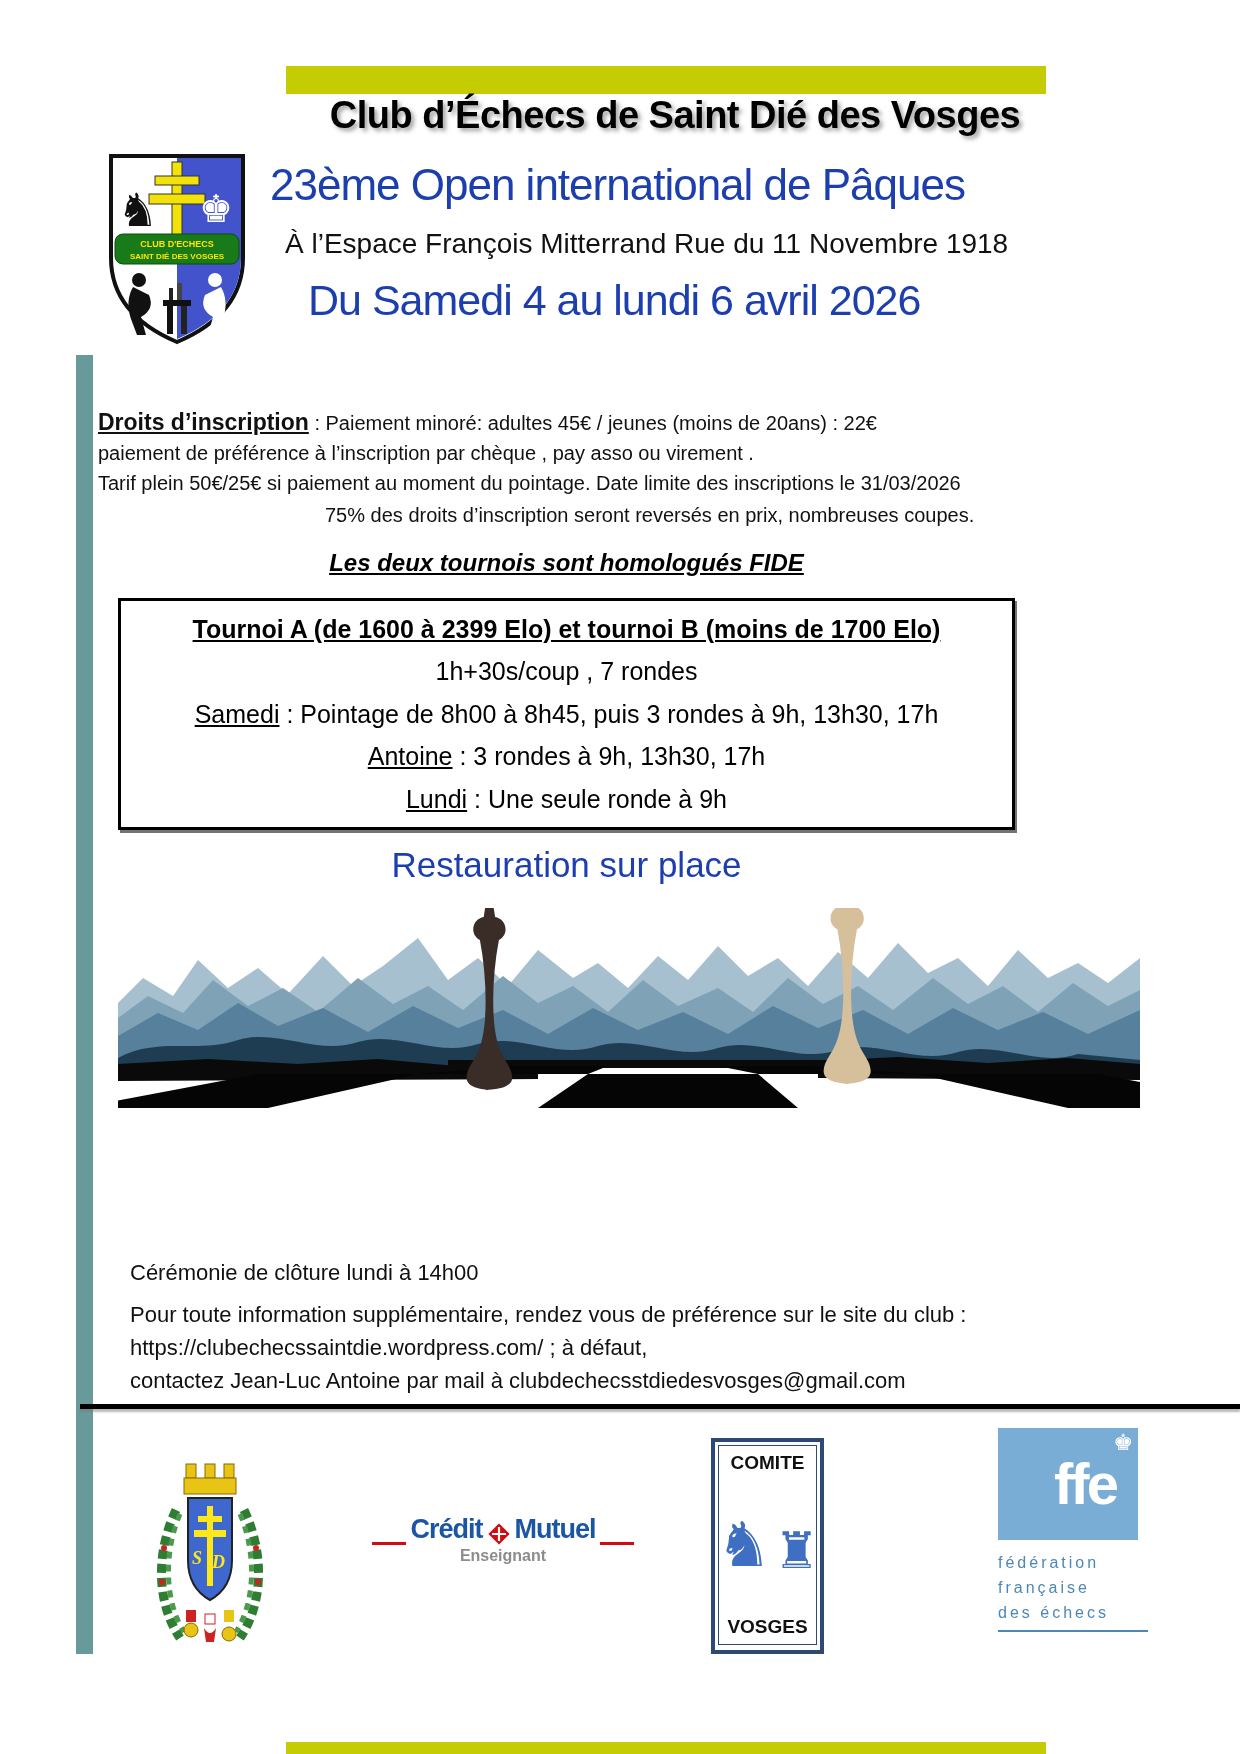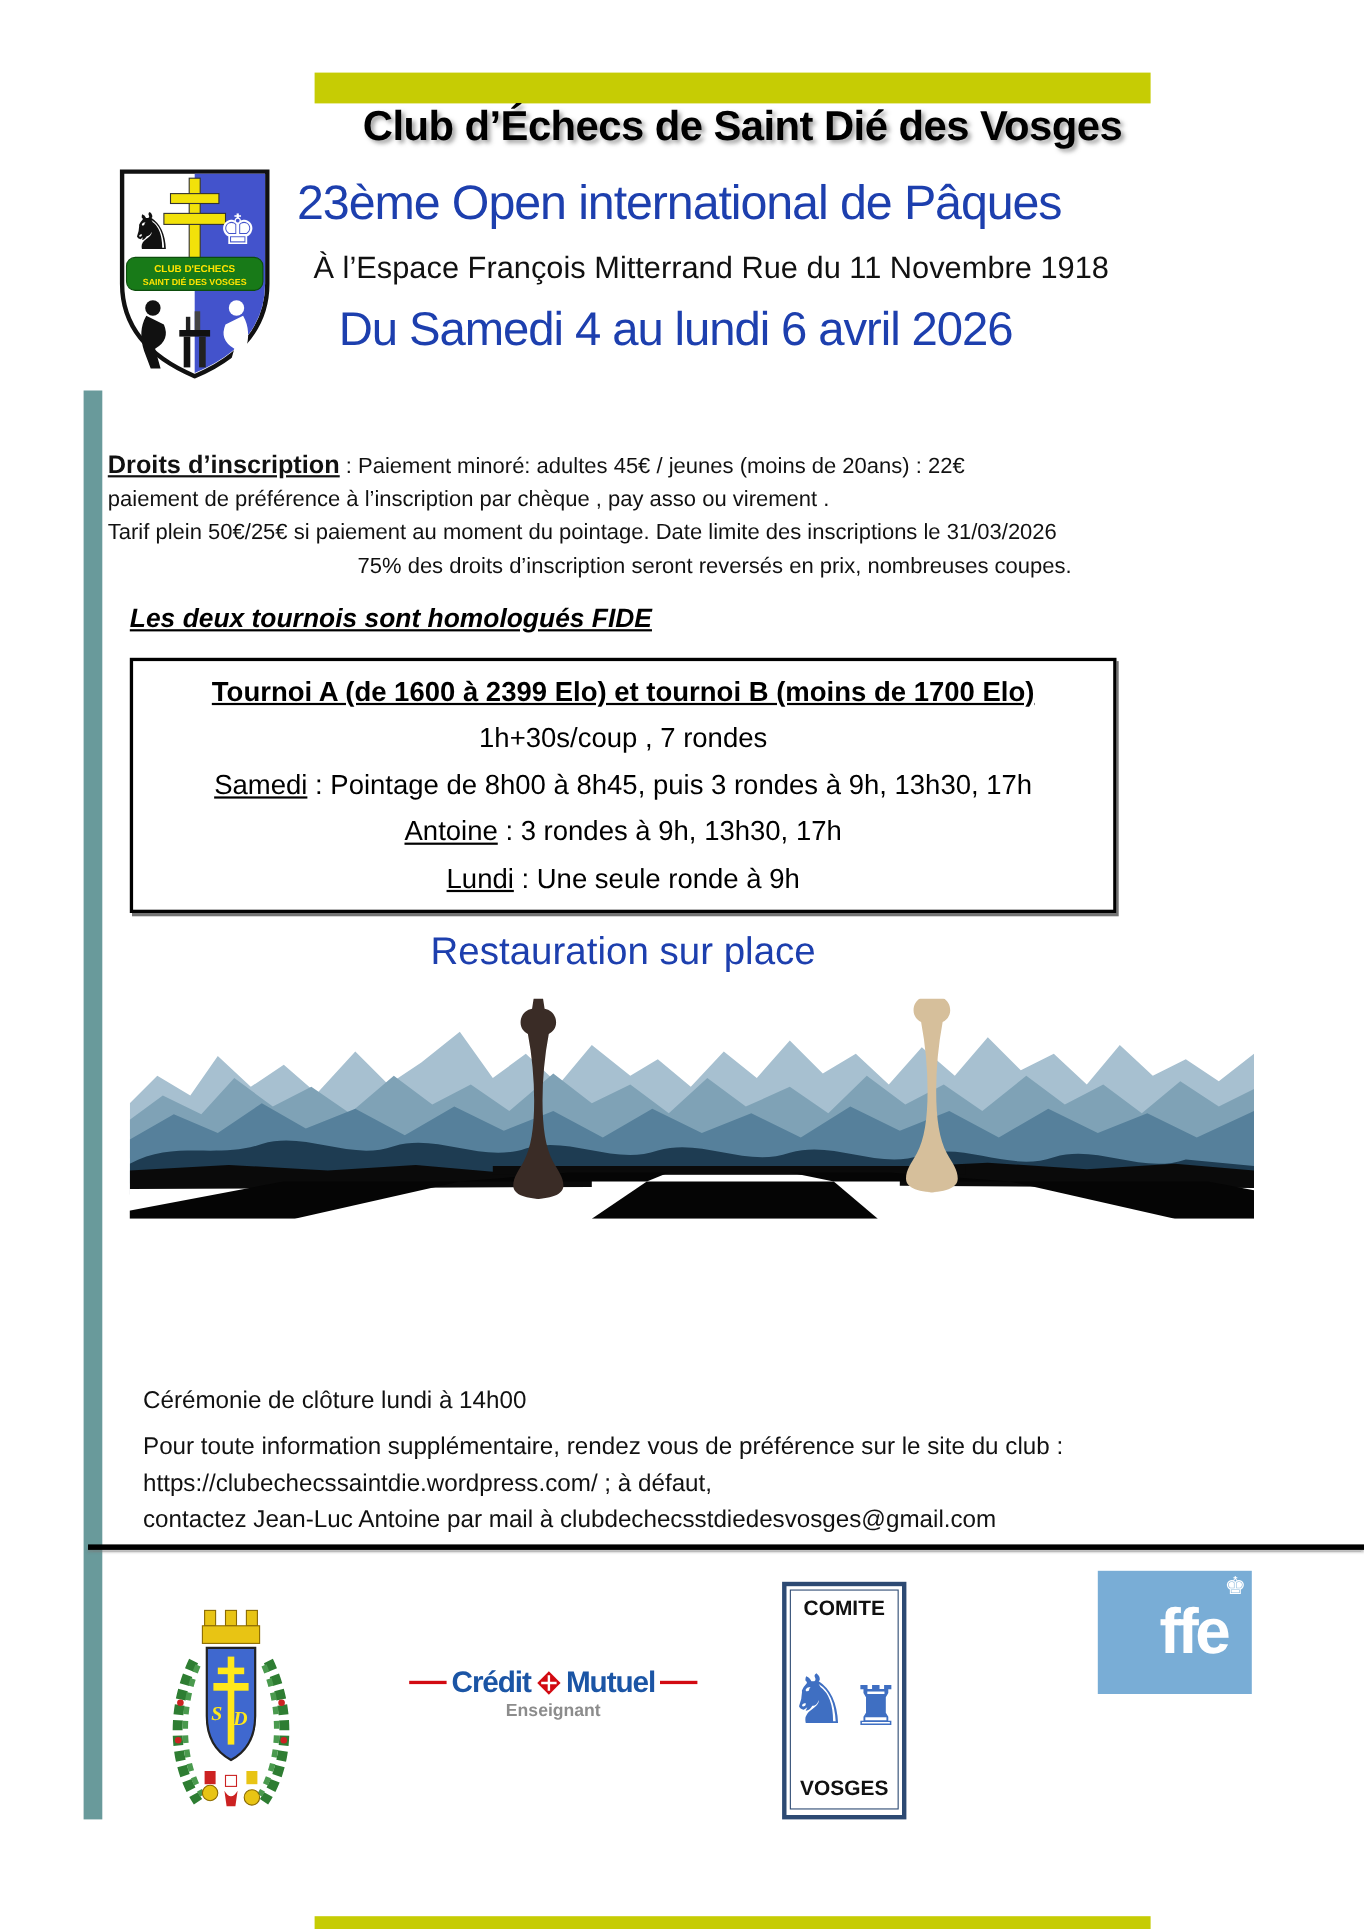--- a/index.html
+++ b/index.html
@@ -17,42 +17,42 @@
   .venue{left:285px;top:228px;font-size:28px;color:#111;}
   .dates{left:268px;top:276px;font-size:43px;color:#1d3fae;letter-spacing:-1px;margin-left:40px;}
 
   .tealbar{left:76px;top:355px;width:17px;height:1299px;background:#699a9b;}
 
   .reg{left:98px;top:382px;width:940px;font-size:20px;line-height:30px;color:#111;margin-top:25px;}
   .reg-head{font-size:23px;font-weight:bold;text-decoration:underline;}
   .discount{left:325px;top:463px;font-size:20px;color:#111;}
   .prizes{left:325px;top:504px;font-size:20px;color:#111;}
 
-  .fide{left:118px;top:549px;width:897px;text-align:left;font-size:24px;font-weight:bold;
+  .fide{left:118px;top:549px;width:897px;text-align:center;font-size:24px;font-weight:bold;
         font-style:italic;text-decoration:underline;}
 
   .box{left:118px;top:598px;width:897px;height:232px;border:3px solid #000;box-shadow:2px 3px 0 rgba(0,0,0,.55);
        display:flex;flex-direction:column;justify-content:space-evenly;align-items:center;
        font-size:25px;box-sizing:border-box;background:#fff;}
   .box-title{font-weight:bold;text-decoration:underline;font-size:25px;}
   .day{text-decoration:underline;}
 
   .restauration{left:118px;top:845px;width:897px;text-align:center;font-size:35px;color:#1d3fae;}
 
   .illus{left:118px;top:908px;}
 
   .ceremony{left:130px;top:1260px;font-size:22px;color:#111;}
   .info{left:130px;top:1298px;font-size:22px;line-height:33px;color:#111;}
 
   .rule{left:80px;top:1404px;width:1160px;height:5px;background:#000;box-shadow:0 3px 2px rgba(120,120,120,.5);}
 
   .arms{left:150px;top:1452px;}
 
   .cm{left:368px;top:1514px;width:270px;text-align:center;}
-  .cm-row{display:flex;align-items:center;justify-content:center;gap:4px;}
+  .cm-row{display:flex;align-items:flex-end;justify-content:center;gap:4px;}
   .cm-line{display:inline-block;width:34px;height:3px;background:#d20a11;}
   .cm-credit,.cm-mutuel{font-size:27px;font-weight:bold;color:#1b55a5;letter-spacing:-1px;}
   .cm-icon{margin:0 1px;}
   .cm-sub{font-size:16px;font-weight:bold;color:#8c8c8c;margin-top:2px;}
 
   .comite{left:711px;top:1438px;width:113px;height:216px;border:4px solid #2d4a73;background:#fff;
           box-sizing:border-box;}
   .comite-inner{margin:3px;border:1px solid #2d4a73;height:calc(100% - 8px);display:flex;flex-direction:column;
           justify-content:space-between;align-items:center;padding:6px 0;box-sizing:border-box;}
   .comite-top,.comite-bottom{font-size:19px;font-weight:bold;color:#111;}
@@ -225,17 +225,22 @@
       </div>
       <div class="comite-bottom">VOSGES</div>
     </div>
   </div>
 
   <div class="abs ffe">
     <div class="ffe-square">
       <span class="ffe-acr">ffe</span>
       <span class="ffe-king">♚</span>
     </div>
+    <div class="ffe-text">
+      <div>fédération</div>
+      <div>française</div>
+      <div>des échecs</div>
+    </div>
   </div>
 
   <div class="abs bottombar"></div>
 
 </div>
 
 </body></html>

